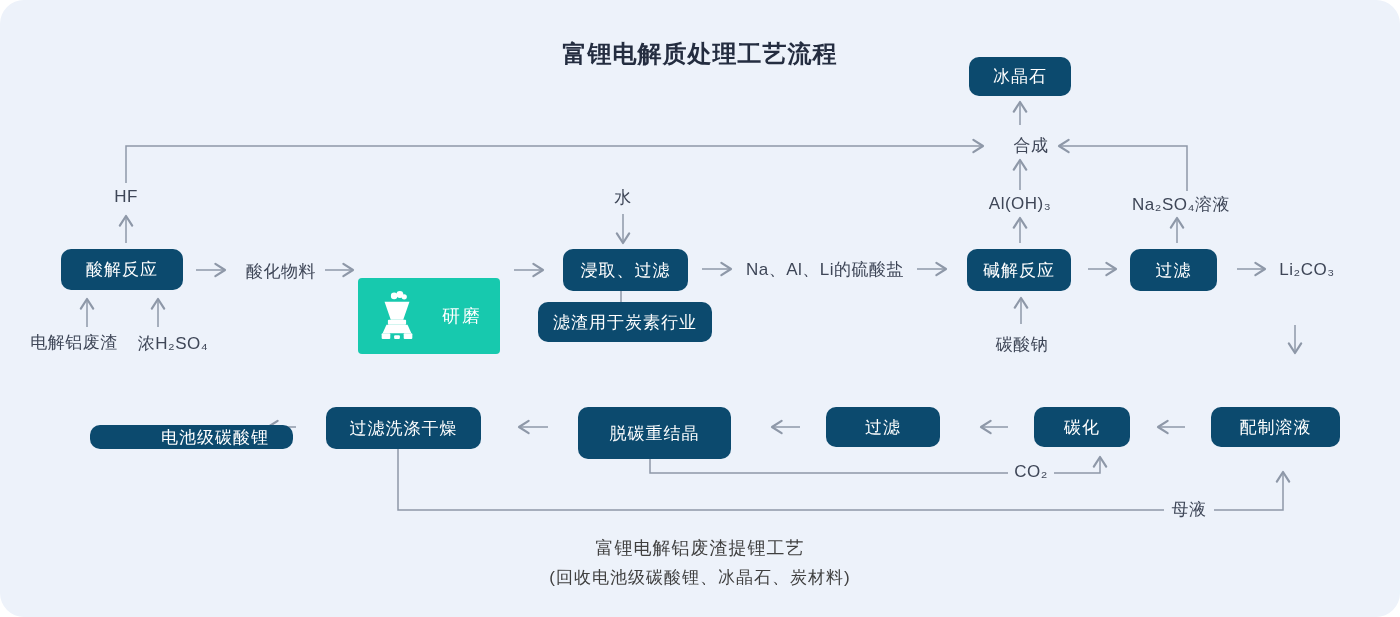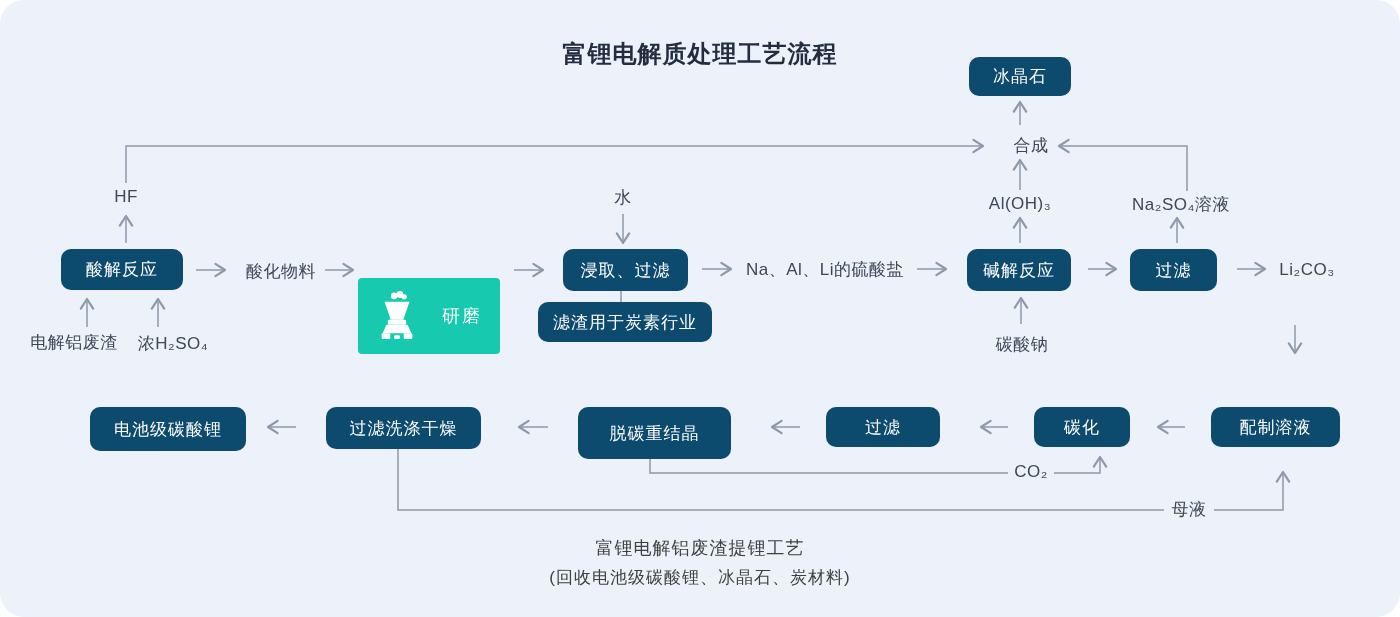--- a/index.html
+++ b/index.html
@@ -13,21 +13,21 @@
   .n-acidolysis{left:61px;top:249px;width:122px;height:41px;}
   .n-leach{left:563px;top:249px;width:125px;height:42px;}
   .n-residue{left:538px;top:302px;width:174px;height:40px;}
   .n-alkaline{left:967px;top:249px;width:104px;height:42px;}
   .n-filter1{left:1130px;top:249px;width:87px;height:42px;}
   .n-prepare{left:1211px;top:407px;width:129px;height:40px;}
   .n-carbonation{left:1034px;top:407px;width:96px;height:40px;}
   .n-filter2{left:826px;top:407px;width:114px;height:40px;}
   .n-decarb{left:578px;top:407px;width:153px;height:52px;}
   .n-washdry{left:326px;top:407px;width:155px;height:42px;}
-  .n-battery{left:90px;top:407px;width:156px;height:44px;}
+  .n-battery{left:90px;top:425px;width:156px;height:24px;padding-left:47px;}
 
   .n-grinding{left:358px;top:230px;width:142px;height:76px;background:#17c9ae;border-radius:4px;
               justify-content:flex-start;padding-left:16px;box-sizing:border-box;gap:22px;font-size:18px;letter-spacing:2px;margin-top:48px;}
   .grinder-svg{width:46px;height:52px;display:block;}
 
   .lbl{position:absolute;transform:translate(-50%,-50%);color:#3e4657;font-size:17px;white-space:nowrap;letter-spacing:0.5px;}
   .l-hf{left:126px;top:197px;}
   .l-water{left:623px;top:197px;}
   .l-eresidue{left:74px;top:342px;}
   .l-h2so4{left:173px;top:343px;}

